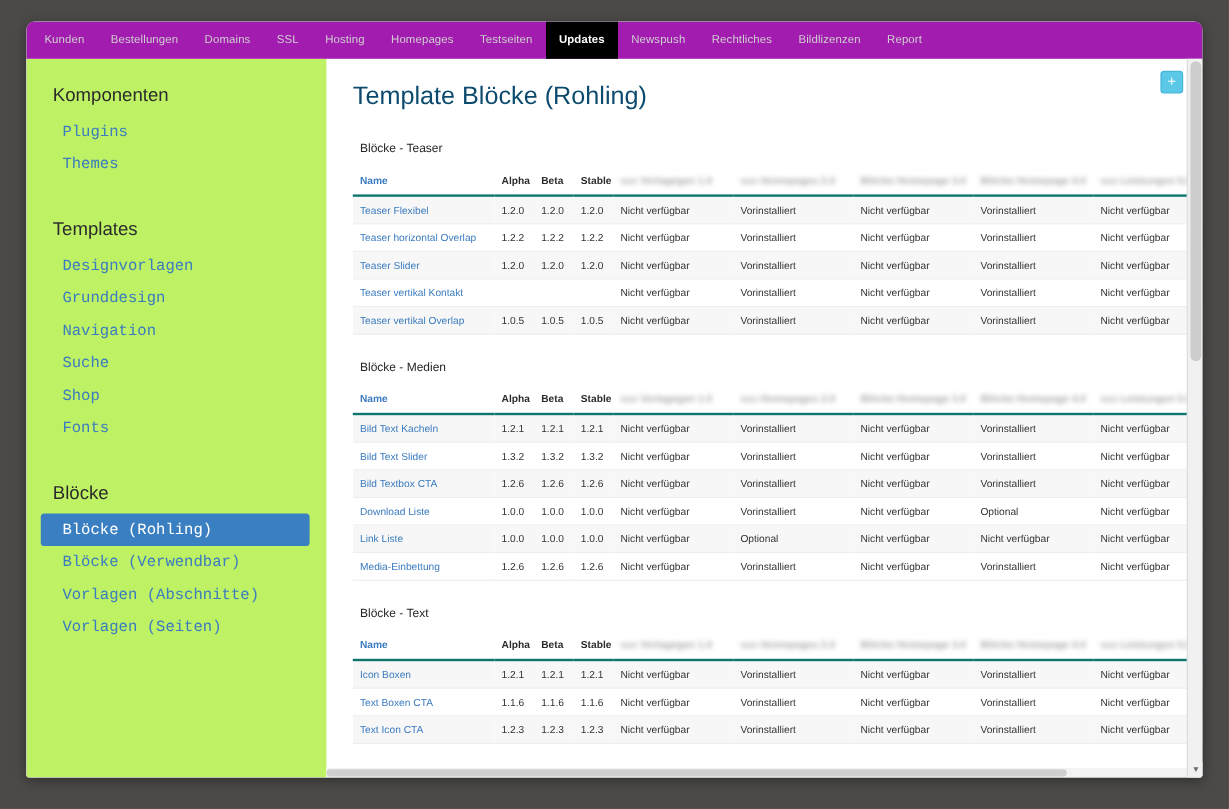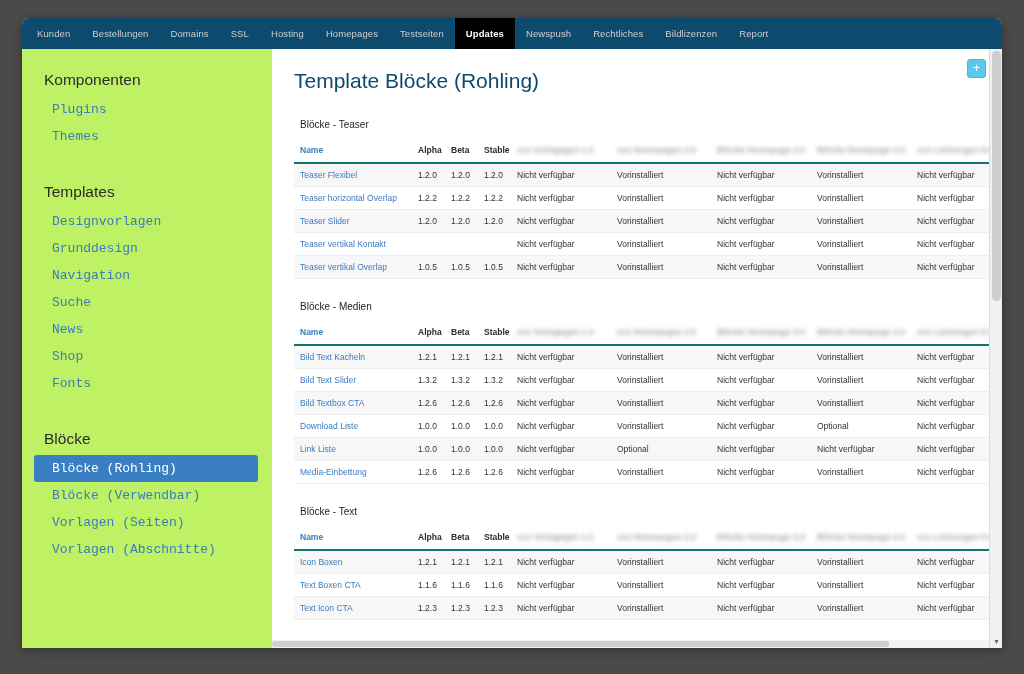--- a/index.html
+++ b/index.html
@@ -17,21 +17,21 @@
     width: 980px; height: 630px;
     background: #ffffff;
     border-radius: 7px 7px 2px 2px;
     overflow: hidden;
     box-shadow: 0 2px 10px rgba(0,0,0,.35);
   }
 
   
   #navbar {
     height: 31px;
-    background: #0c4a6e;
+    background: #a21caf;
     display: flex;
     align-items: stretch;
     padding-left: 4px;
     position: relative;
     z-index: 5;
   }
   .nav-item {
     display: flex; align-items: center;
     padding: 0 11px;
     font-size: 9.5px;
@@ -231,28 +231,27 @@
 
     <div id="sidebar">
         <div class="side-heading">Komponenten</div>
         <a class="side-link">Plugins</a>
         <a class="side-link">Themes</a>
         <div class="side-heading gap">Templates</div>
         <a class="side-link">Designvorlagen</a>
         <a class="side-link">Grunddesign</a>
         <a class="side-link">Navigation</a>
         <a class="side-link">Suche</a>
-        <a class="side-link">News</a>
         <a class="side-link">Shop</a>
         <a class="side-link">Fonts</a>
         <div class="side-heading gap">Blöcke</div>
         <a class="side-link active">Blöcke (Rohling)</a>
         <a class="side-link">Blöcke (Verwendbar)</a>
+        <a class="side-link">Vorlagen (Abschnitte)</a>
         <a class="side-link">Vorlagen (Seiten)</a>
-        <a class="side-link">Vorlagen (Abschnitte)</a>
       </div>
 
     <div id="main">
       <div class="add-btn">+</div>
       <h1 id="page-title">Template Blöcke (Rohling)</h1>
       <div id="sections">
           <div class="section">
             <h2 class="section-title">Blöcke - Teaser</h2>
             <table class="blocks">
               <colgroup>

